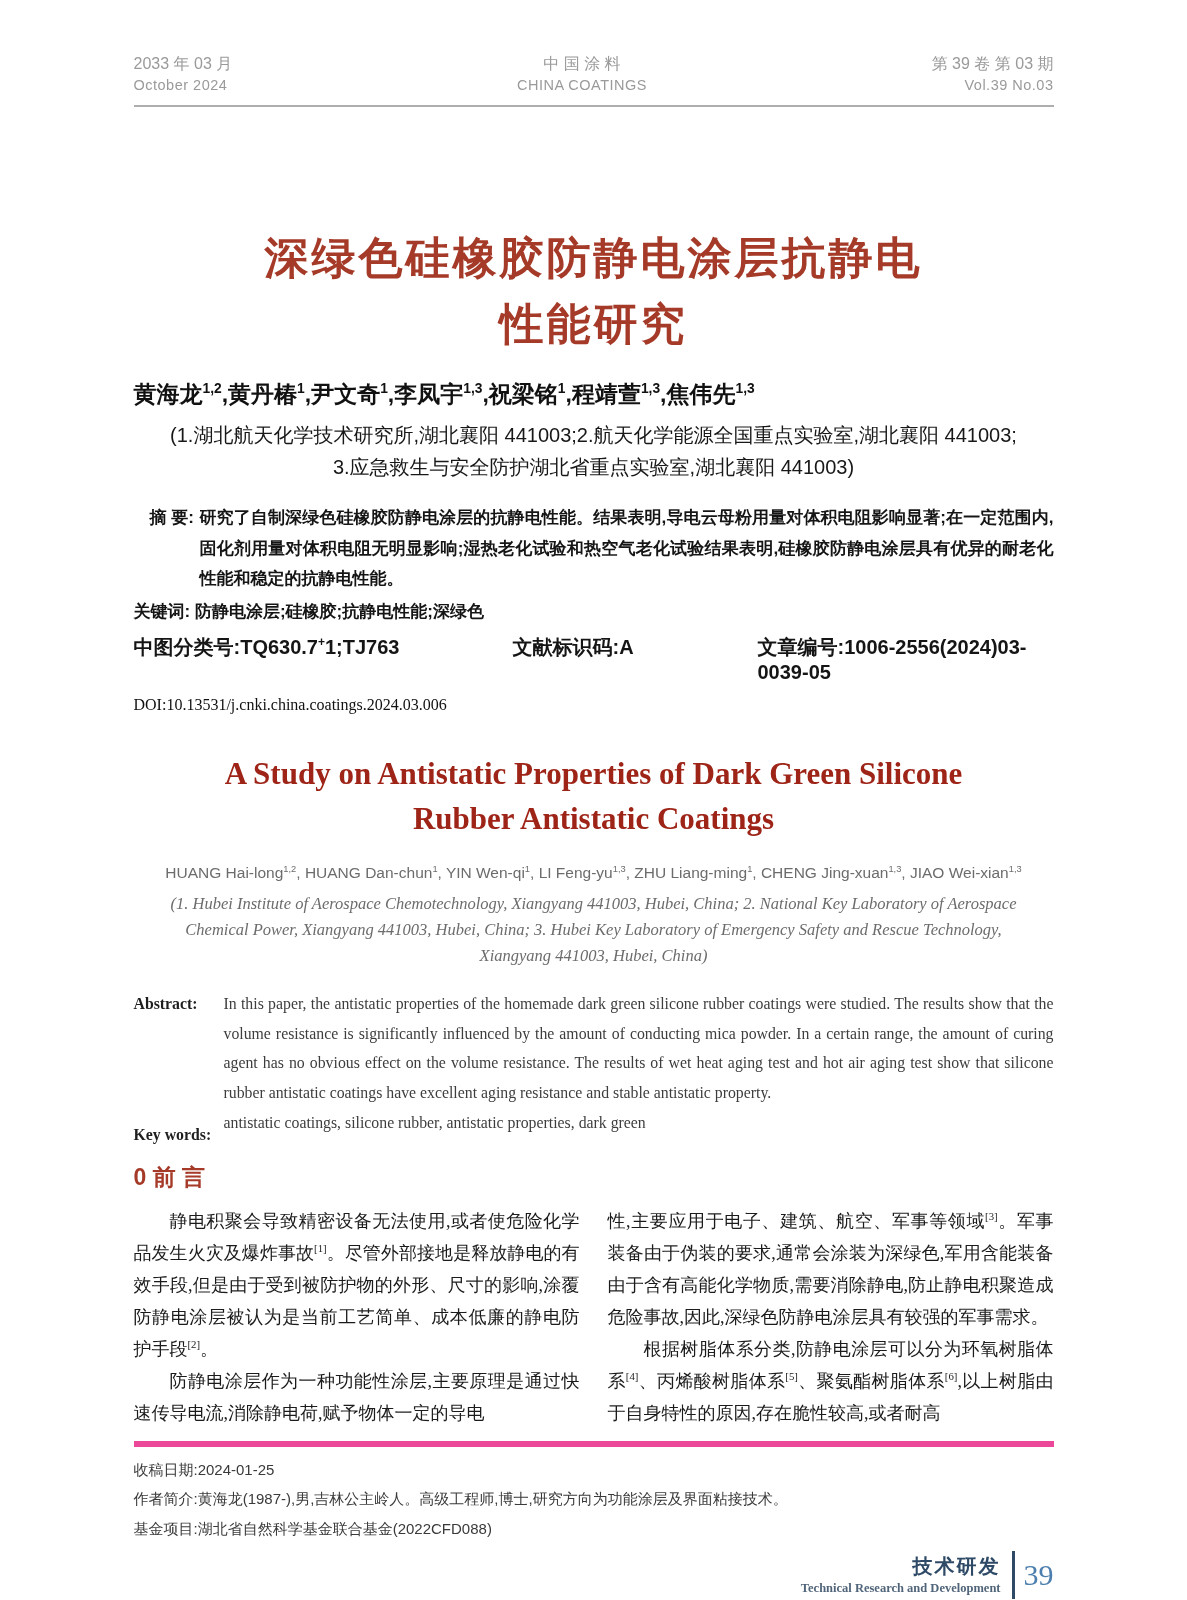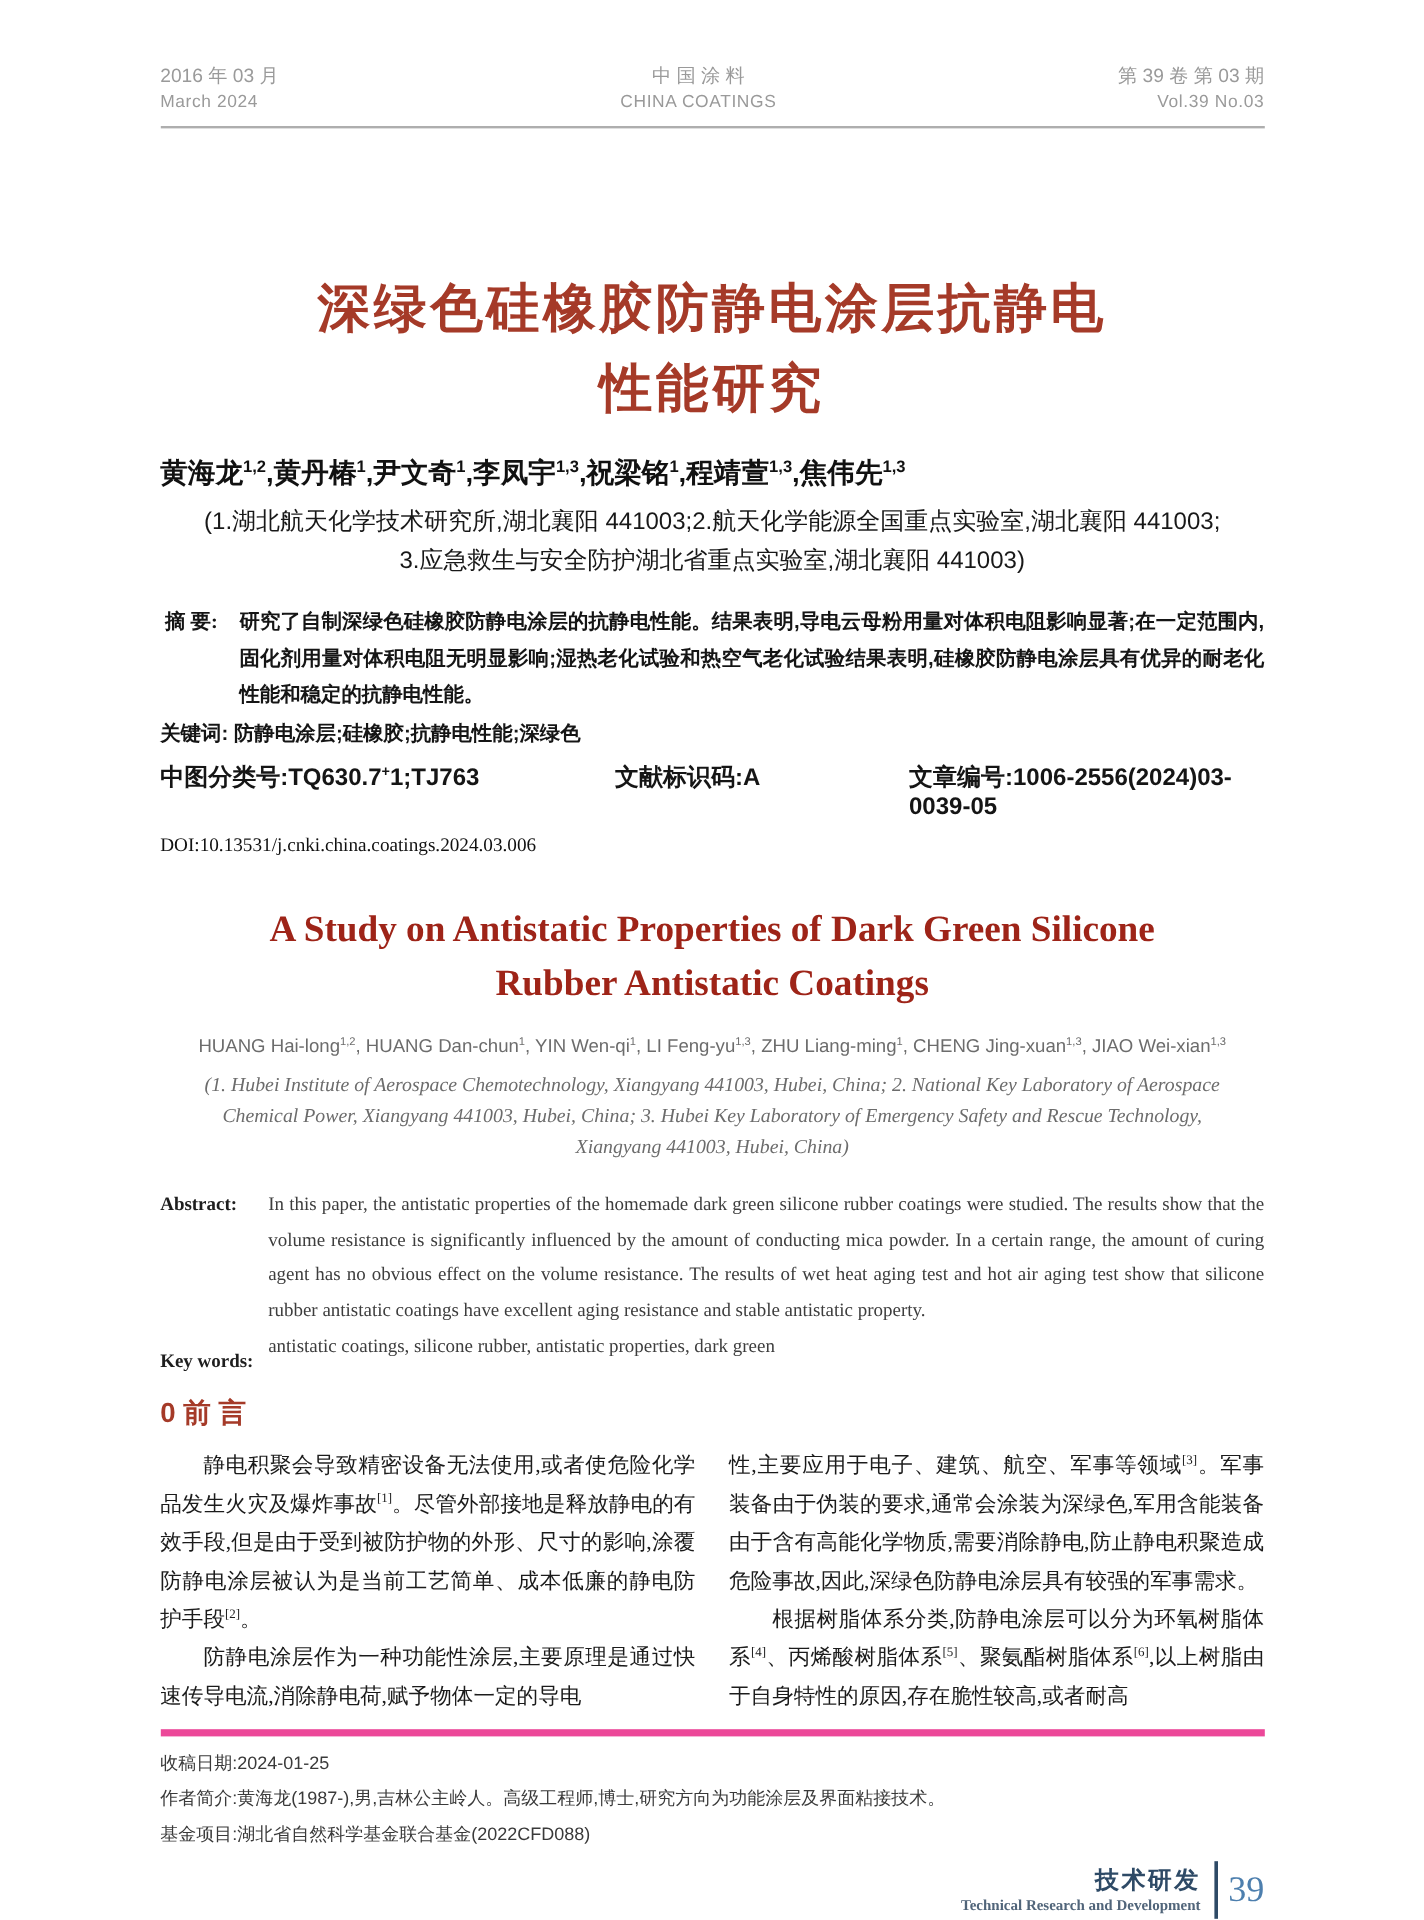--- a/index.html
+++ b/index.html
@@ -23,21 +23,21 @@
   .cn-title { margin: 118px 0 0; text-align: center; color: var(--accent-red, #a53a28);
     font-size: 44px; font-weight: 700; line-height: 1.5; letter-spacing: 3px; }
   sup { font-size: 0.6em; line-height: 0; }
 
   .authors-cn { margin-top: 22px; font-size: 23px; font-weight: 700; color: #111; }
   .affil-cn { margin-top: 9px; text-align: center; font-size: 20px; color: #181818; line-height: 1.6; font-weight: 500; }
 
   .abstract-cn { margin-top: 20px; position: relative; padding-left: 66px; font-size: 17px;
     line-height: 1.8; color: #151515; font-weight: 600; text-align: justify; }
   .abstract-cn .label, .keywords-cn .label { font-weight: 700; }
-  .abstract-cn .label { position: absolute; left: 4px; top: 0; font-family: Liberation Serif, serif; }
+  .abstract-cn .label { position: absolute; left: 16px; top: 0; }
   .keywords-cn { margin-top: 5px; font-size: 17px; font-weight: 600; }
 
   .meta-row { margin-top: 11px; display: flex; font-size: 20px; font-weight: 600; }
   .meta-row .m1 { width: 379px; }
   .meta-row .m2 { width: 245px; }
   .meta-row .m3 { flex: 1; }
   .doi { margin-top: 12px; font-family: "Liberation Serif", serif; font-weight: 400; font-size: 16px; color: #111; }
 
   
   .en-title { margin: 38px 0 0; text-align: center; font-family: "Liberation Serif", serif;
@@ -76,22 +76,22 @@
   .pf-num { font-family: "Liberation Serif", serif; font-size: 30px; color: var(--footer-blue, #4d7fae); }
 </style>
 </head>
 <body>
 
 <div class="page">
   <div class="content">
 
     <header class="journal-header">
       <div class="jh-col jh-left">
-        <div>2016 年 03 月</div>
-        <div class="jh-en">March 2024</div>
+        <div>2033 年 03 月</div>
+        <div class="jh-en">October 2024</div>
       </div>
       <div class="jh-col jh-center">
         <div>中 国 涂 料</div>
         <div class="jh-en">CHINA COATINGS</div>
       </div>
       <div class="jh-col jh-right">
         <div>第 39 卷  第 03 期</div>
         <div class="jh-en">Vol.39  No.03</div>
       </div>
     </header>

